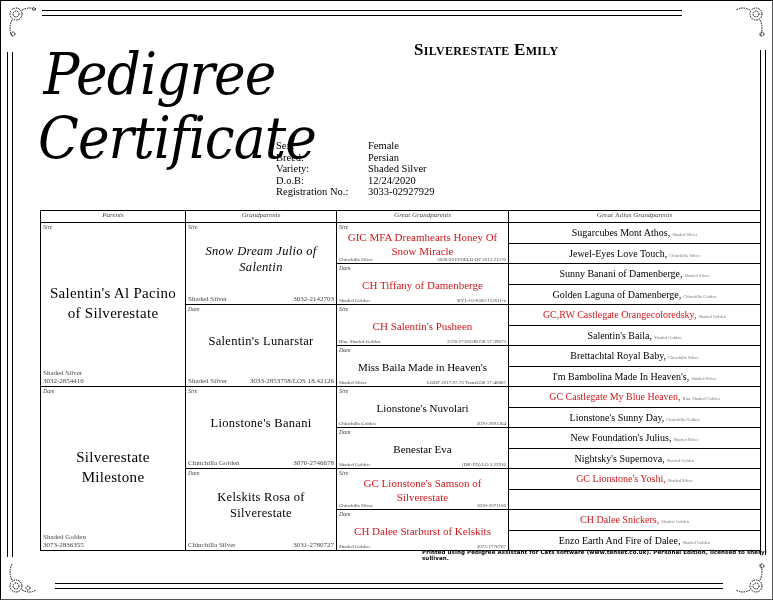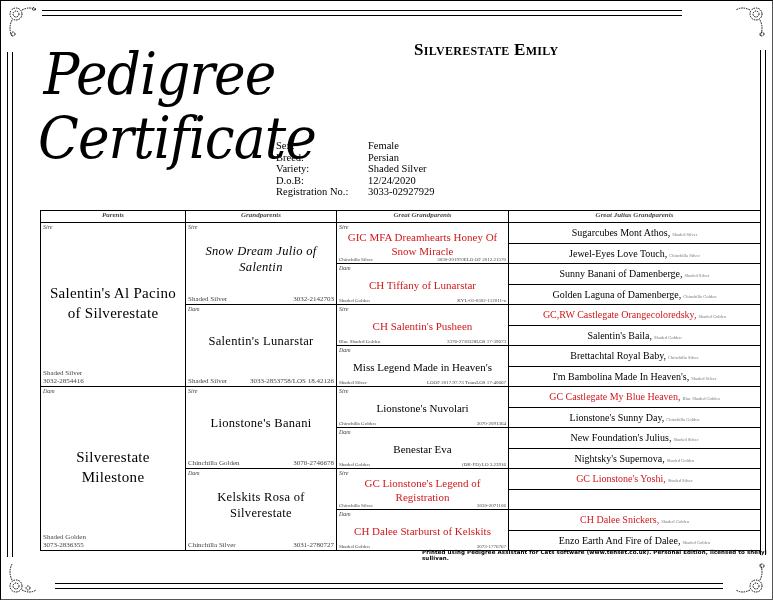--- a/index.html
+++ b/index.html
@@ -26,21 +26,21 @@
     font-variant: small-caps;
   }
   .details { position: absolute; left: 276px; top: 140px; font-size: 10.5px; line-height: 11.5px; }
   .details .row { display: flex; }
   .details .lbl { width: 92px; }
 
   table.ped {
     position: absolute; left: 40px; top: 210px; width: 720px; border-collapse: collapse; table-layout: fixed;
   }
   table.ped td, table.ped th { border: 1px solid #000; padding: 0; vertical-align: top; position: relative; }
-  table.ped th { font-weight: bold; font-style: italic; font-size: 7px; color: #444; height: 11px; }
+  table.ped th { font-weight: normal; font-style: italic; font-size: 7px; color: #444; height: 11px; }
   .role { position: absolute; left: 2px; top: 1px; font-size: 6px; font-style: italic; color: #444; }
   .cell-name { display: flex; align-items: center; justify-content: center; text-align: center; }
   .foot {
     position: absolute; left: 2px; right: 2px; bottom: 1px; display: flex; justify-content: space-between;
     font-size: 7px; color: #444;
   }
   .foot-stack { position: absolute; left: 2px; bottom: 1px; font-size: 7px; color: #444; line-height: 8px; }
   .red { color: #d0181c; }
   .p-name { font-size: 15px; line-height: 20px; letter-spacing: 0.3px; }
   .gp-name { font-size: 12.5px; line-height: 16px; letter-spacing: 0.3px; }
@@ -191,21 +191,21 @@
       </tr>
       <tr>
         <td>
           <div class="gggp"><span>Jewel-Eyes Love Touch,</span><span class="var">Chinchilla Silver</span></div>
         </td>
       </tr>
       <tr>
         <td rowspan="2" style="height: 40px;">
           <span class="role">Dam</span>
           <div class="cell-name ggp-name red" style="height:34px;padding:4px 4px 0;">
-            <span>CH Tiffany of Lunarstar</span>
+            <span>CH Tiffany of Damenberge</span>
           </div>
           <div class="foot" style="font-size:5px;">
             <span>Shaded Golden</span>
             <span>KYL-01-0302-112011-a</span>
           </div>
         </td>
         <td>
           <div class="gggp"><span>Sunny Banani of Damenberge,</span><span class="var">Shaded Silver</span></div>
         </td>
       </tr>
@@ -241,21 +241,21 @@
       </tr>
       <tr>
         <td>
           <div class="gggp"><span>Salentin's Baila,</span><span class="var">Shaded Golden</span></div>
         </td>
       </tr>
       <tr>
         <td rowspan="2" style="height: 40px;">
           <span class="role">Dam</span>
           <div class="cell-name ggp-name" style="height:34px;padding:4px 4px 0;">
-            <span>Miss Legend Made in Heaven's</span>
+            <span>Miss Baila Made in Heaven's</span>
           </div>
           <div class="foot" style="font-size:5px;">
             <span>Shaded Silver</span>
             <span>LOOF 2017.97.73 TransLOS 17-40667</span>
           </div>
         </td>
         <td>
           <div class="gggp"><span>Brettachtal Royal Baby,</span><span class="var">Chinchilla Silver</span></div>
         </td>
       </tr>
@@ -331,21 +331,21 @@
             <span>Kelskits Rosa of Silverestate</span>
           </div>
           <div class="foot">
             <span>Chinchilla Silver</span>
             <span>3031-2780727</span>
           </div>
         </td>
         <td rowspan="2" style="height: 40px;">
           <span class="role">Sire</span>
           <div class="cell-name ggp-name red" style="height:34px;padding:4px 4px 0;">
-            <span>GC Lionstone's Legend of Registration</span>
+            <span>GC Lionstone's Samson of Silverestate</span>
           </div>
           <div class="foot" style="font-size:5px;">
             <span>Chinchilla Silver</span>
             <span>3030-2071106</span>
           </div>
         </td>
         <td>
           <div class="gggp red"><span>GC Lionstone's Yoshi,</span><span class="var">Shaded Silver</span></div>
         </td>
       </tr>

